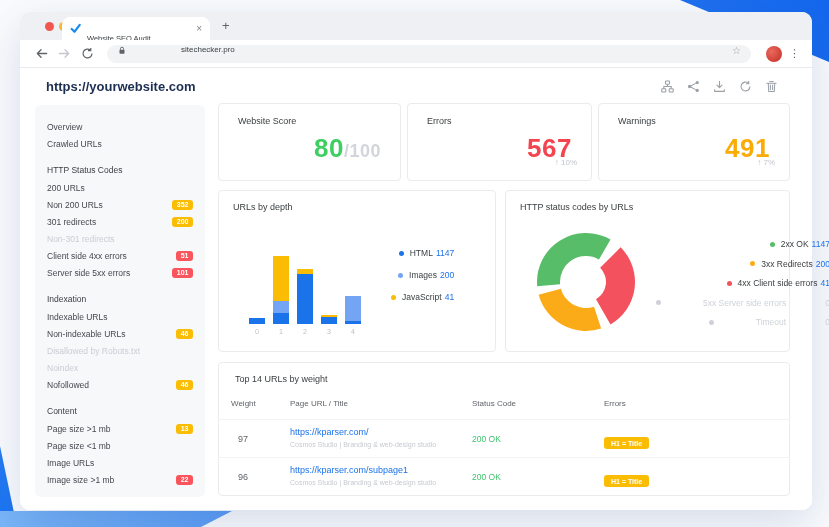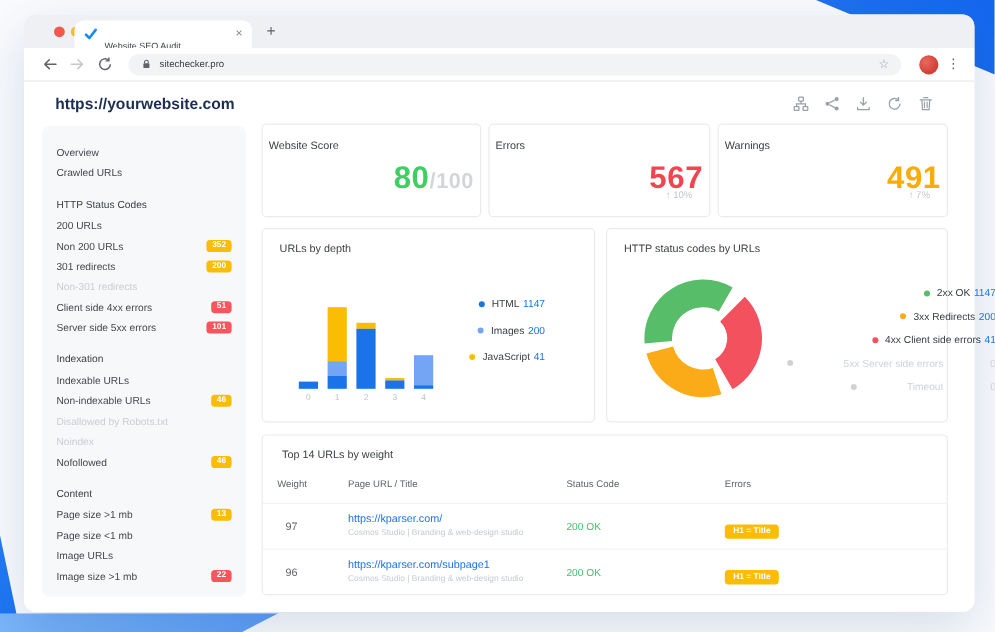--- a/index.html
+++ b/index.html
@@ -18,43 +18,43 @@
   .dot{position:absolute;top:10px;width:9px;height:9px;border-radius:50%;}
   .dot.r{left:25px;background:#f2574f}.dot.y{left:39px;background:#f7b932}.dot.g{left:53px;background:#39c24f}
   .tab{position:absolute;left:42px;top:5px;width:148px;height:23px;background:#fff;border-radius:8px 8px 0 0;
        display:flex;align-items:center;padding:0 8px;box-sizing:border-box;}
   .tab-title{font-size:7.5px;color:#3c4043;margin-left:6px;flex:1;white-space:nowrap;overflow:hidden;margin-top:20px;}
   .tab-close{font-size:10px;color:#80868b;line-height:1;}
   .newtab{position:absolute;left:202px;top:6px;font-size:13px;color:#5f6368;}
   .toolbar{position:absolute;top:28px;left:0;right:0;height:28px;background:#fff;border-bottom:1px solid #e8eaed;
            display:flex;align-items:center;padding:0 10px;box-sizing:border-box;}
   .nav-ic{margin:0 5px;display:flex;align-items:center;}
-  .addressbar{flex:1;height:18px;background:#f1f3f4;border-radius:9px;margin:0 8px;display:flex;align-items:center;
-              padding:0 10px;box-sizing:border-box;}
+  .addressbar{flex:1;height:18px;background:#f1f3f4;border-radius:9px;margin:0 8px;display:flex;
+              padding:0 10px;box-sizing:border-box;gap:48px;}
   .address-url{font-size:8px;color:#3c4043;margin-left:6px;flex:1;}
   .star{font-size:10px;color:#9aa0a6;}
   .avatar{width:16px;height:16px;border-radius:50%;background:radial-gradient(circle at 35% 35%,#e86a5f,#c62b22);margin:0 7px;}
   .menu-dots{font-size:11px;color:#5f6368;margin-right:2px;}
   .content{position:absolute;top:57px;left:0;right:0;bottom:0;background:#fff;border-radius:0 0 10px 10px;}
   
   .page-title{position:absolute;left:26px;top:10px;font-size:13px;font-weight:bold;color:#1c2e52;}
   .actions{position:absolute;right:34px;top:11px;display:flex;gap:13px;}
   .actions span{display:flex;align-items:center;cursor:pointer;}
   
   .sidebar{position:absolute;left:15px;top:36px;width:170px;height:392px;background:#f7f8fa;border-radius:6px;
            padding:13px 12px;box-sizing:border-box;}
   .sb-item{display:flex;justify-content:space-between;align-items:center;height:17px;font-size:8.5px;color:#44484e;cursor:pointer;}
   .sb-item.disabled{color:#c9cdd3;cursor:default;}
   .sb-header{height:17px;line-height:17px;margin-top:10px;font-size:8.5px;color:#3c4043;}
   .badge{font-size:7px;color:#fff;border-radius:3px;padding:1.5px 4.5px;font-weight:bold;}
   .badge.orange{background:#fbbc04}.badge.red{background:#fa545c}
   
   .card{position:absolute;background:#fff;border:1px solid #e9ebef;border-radius:4px;box-sizing:border-box;}
   .card-title{position:absolute;left:14px;top:11px;font-size:9px;color:#3c4043;}
-  .stat-card{top:34px;height:78px;padding:12px 5px;}
+  .stat-card{top:34px;height:78px;padding:12px 19px;}
   .stat-label{font-size:9px;color:#3c4043;}
   .stat-value{margin-top:7px;font-size:26px;font-weight:bold;letter-spacing:.5px;text-align:right;}
   .v-green{color:#3ecf63}.v-red{color:#f4444f}.v-orange{color:#fbab05}
   .stat-suffix{font-size:18px;color:#d2d5d9;font-weight:bold;}
   .stat-delta{position:absolute;right:14px;bottom:13px;font-size:8px;color:#c2c6cb;}
   
   .card-bar{left:198px;top:121px;width:278px;height:162px;}
   .bar-plot{position:absolute;left:30px;bottom:27px;display:flex;align-items:flex-end;gap:8px;}
   .bar-col{width:16px;display:flex;flex-direction:column;justify-content:flex-end;position:relative;}
   .bar-x{position:absolute;top:100%;margin-top:4px;width:100%;text-align:center;font-size:7px;color:#bcc0c5;}

